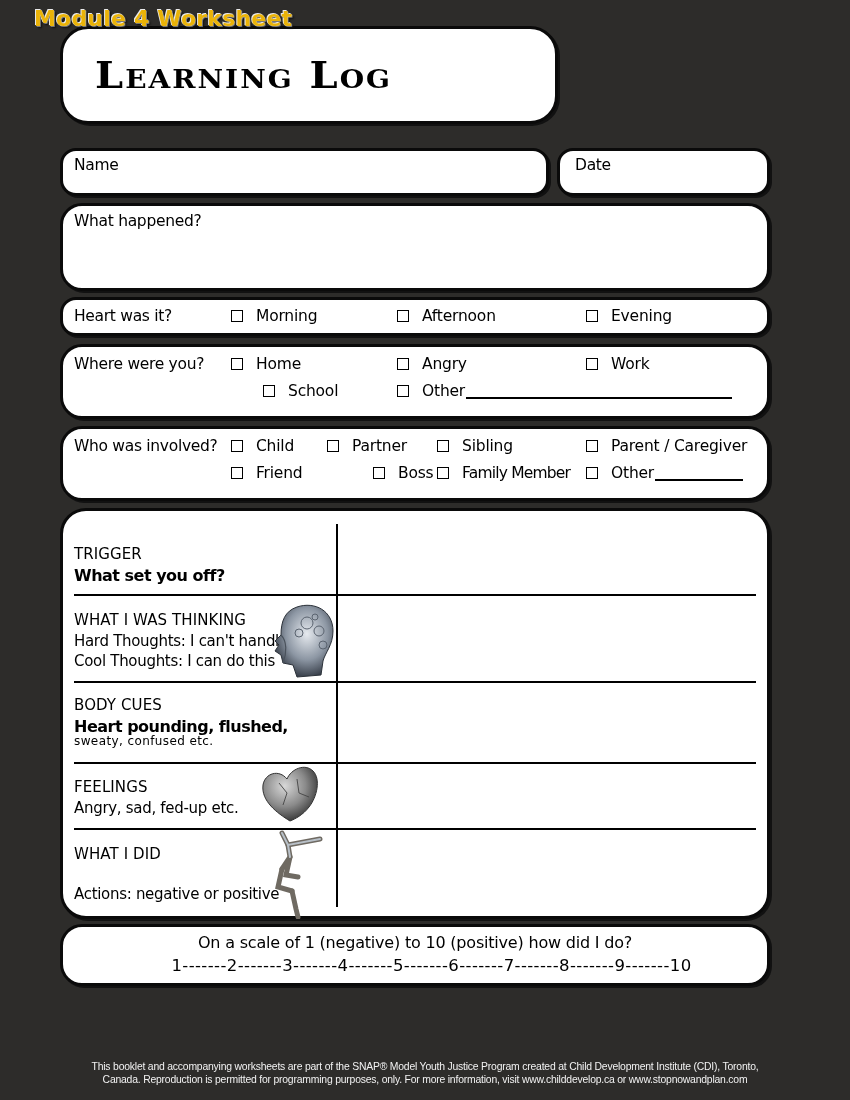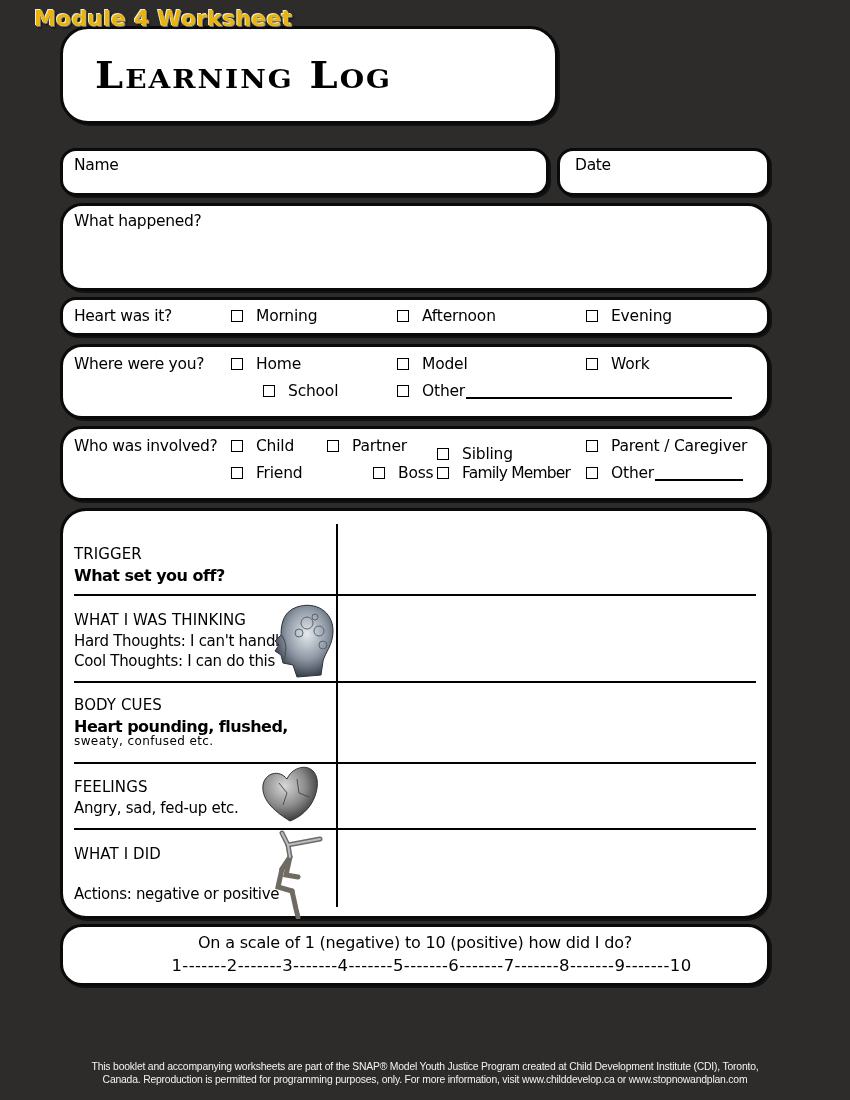--- a/index.html
+++ b/index.html
@@ -113,21 +113,21 @@
 </div>
 
 <div class="box where-box">
   <div class="lbl" style="left:11px;top:8px;">Where were you?</div>
   <div class="opt" style="left:168px;top:8px;">
       <span class="cb"></span>
       <span>Home</span>
     </div>
   <div class="opt" style="left:334px;top:8px;">
       <span class="cb"></span>
-      <span>Model</span>
+      <span>Angry</span>
     </div>
   <div class="opt" style="left:523px;top:8px;">
       <span class="cb"></span>
       <span>Work</span>
     </div>
   <div class="opt" style="left:168px;top:35px;margin-left:32px;">
       <span class="cb"></span>
       <span>School</span>
     </div>
   <div class="opt" style="left:334px;top:35px;">
@@ -140,21 +140,21 @@
 <div class="box who-box">
   <div class="lbl" style="left:11px;top:8px;">Who was involved?</div>
   <div class="opt" style="left:168px;top:8px;">
       <span class="cb"></span>
       <span>Child</span>
     </div>
   <div class="opt" style="left:264px;top:8px;">
       <span class="cb"></span>
       <span>Partner</span>
     </div>
-  <div class="opt" style="left:374px;top:16px;justify-content:center;">
+  <div class="opt" style="left:374px;top:8px;justify-content:center;">
       <span class="cb"></span>
       <span>Sibling</span>
     </div>
   <div class="opt" style="left:523px;top:8px;">
       <span class="cb"></span>
       <span>Parent / Caregiver</span>
     </div>
   <div class="opt" style="left:168px;top:35px;">
       <span class="cb"></span>
       <span>Friend</span>

